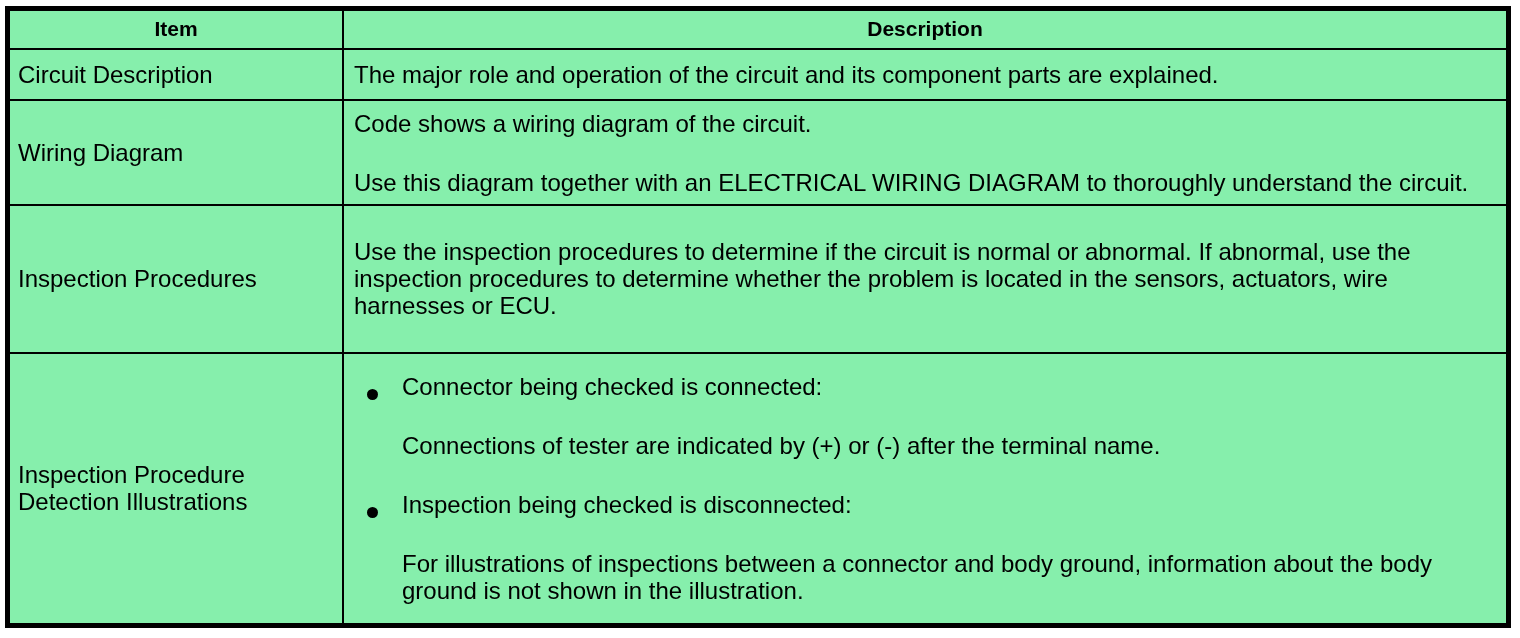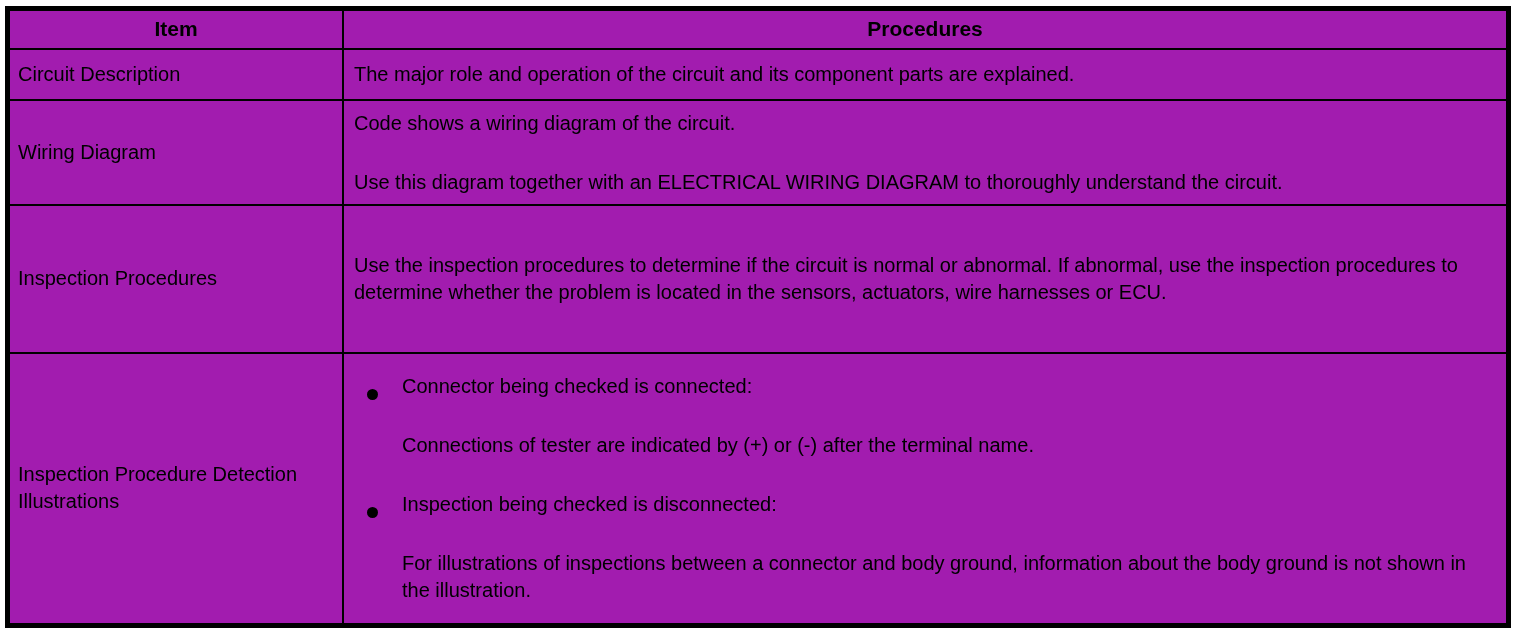--- a/index.html
+++ b/index.html
@@ -15,21 +15,21 @@
     color: #000000;
   }
   table.doc-table {
     position: absolute;
     left: 5px;
     top: 6px;
     width: 1506px;
     height: 622px;
     border-collapse: collapse;
     table-layout: fixed;
-    background: #a21caf;
+    background: #86efac;
   }
   table.doc-table, 
   table.doc-table th,
   table.doc-table td {
     border: 2px solid #000000;
   }
   table.doc-table {
     border-width: 5px;
   }
   th.col-item { width: 332px; }
@@ -40,21 +40,21 @@
     vertical-align: middle;
     padding: 0;
   }
   thead tr { height: 40px; }
   tbody tr:nth-child(1) { height: 45px; }
   tbody tr:nth-child(2) { height: 72px; }
   tbody tr:nth-child(3) { height: 129px; }
   tbody tr:nth-child(4) { height: 90px; }
   tbody tr:nth-child(5) { height: 233px; }
   td {
-    font-size: 20px;
+    font-size: 24px;
     line-height: 27px;
     vertical-align: middle;
   }
   td.item-cell {
     padding: 2px 6px 2px 8px;
   }
   td.desc-cell {
     padding: 2px 10px 2px 10px;
   }
   .desc-cell .block { margin: 0; }
@@ -78,21 +78,21 @@
     padding-left: 48px;
   }
 </style>
 </head>
 <body>
 
 <table class="doc-table">
   <thead>
     <tr>
       <th class="col-item">Item</th>
-      <th class="col-desc">Procedures</th>
+      <th class="col-desc">Description</th>
     </tr>
   </thead>
   <tbody>
       <tr>
         <td class="item-cell"><span>Circuit Description</span></td>
         <td class="desc-cell">
           <div class="block">The major role and operation of the circuit and its component parts are explained.</div>
         </td>
       </tr>
       <tr>

